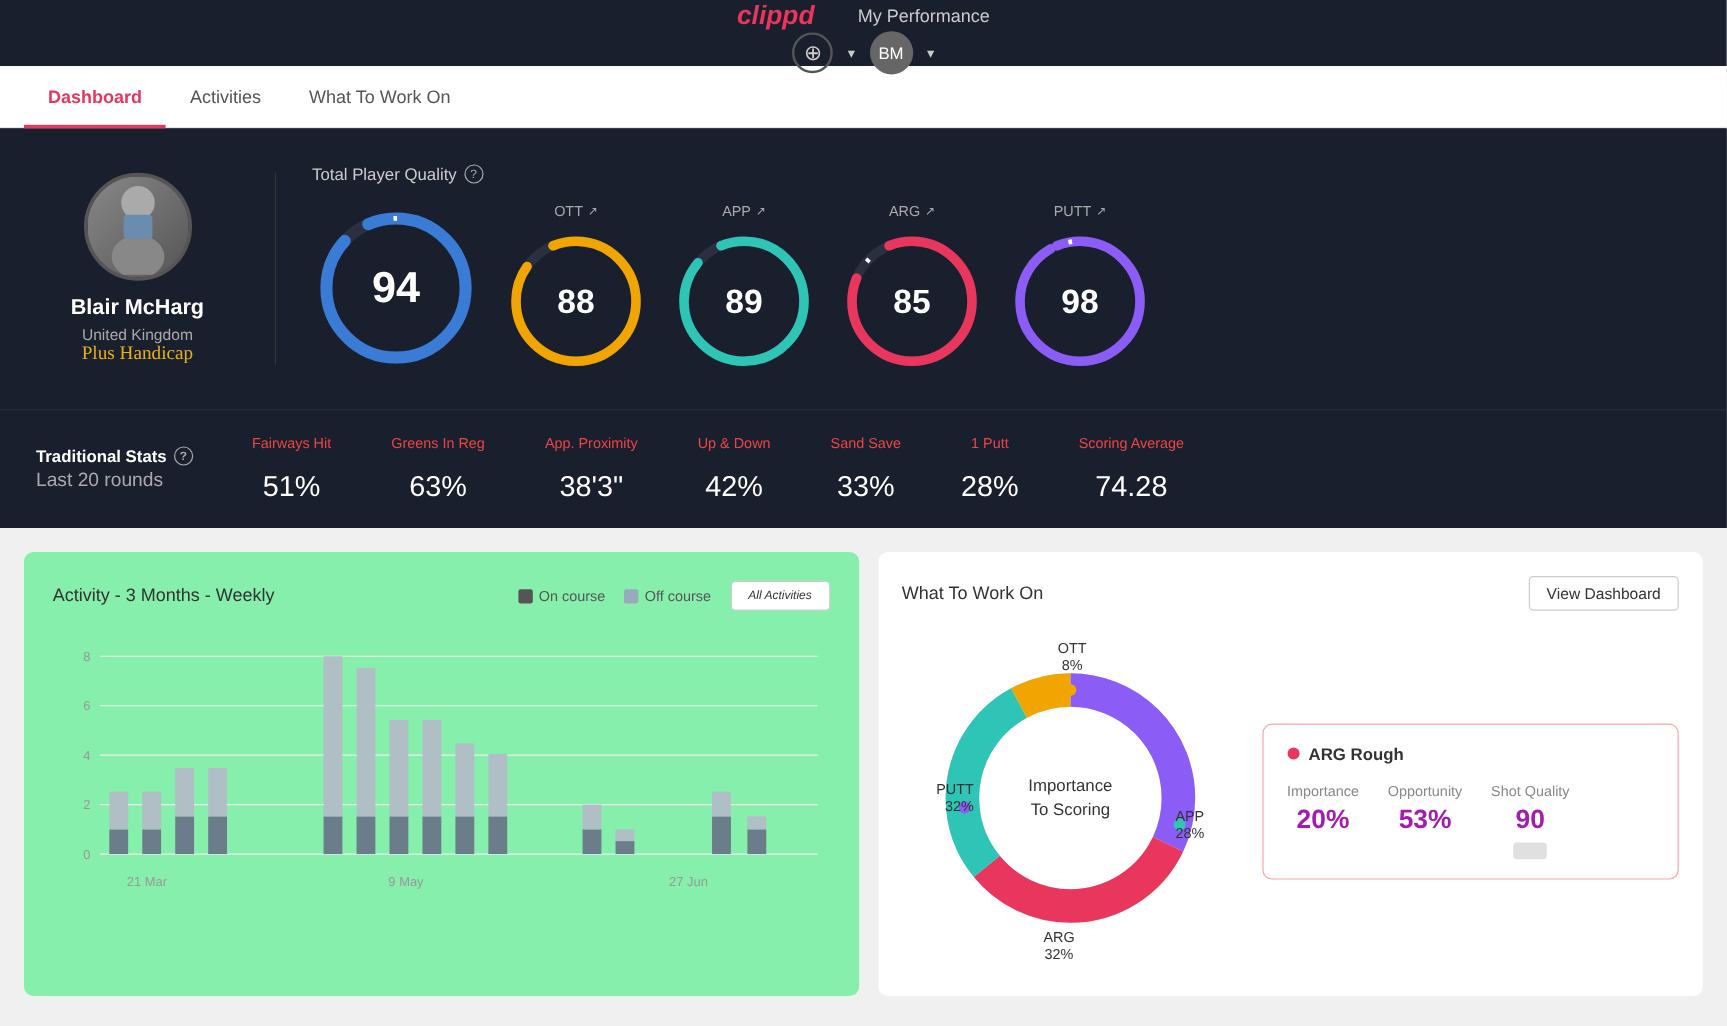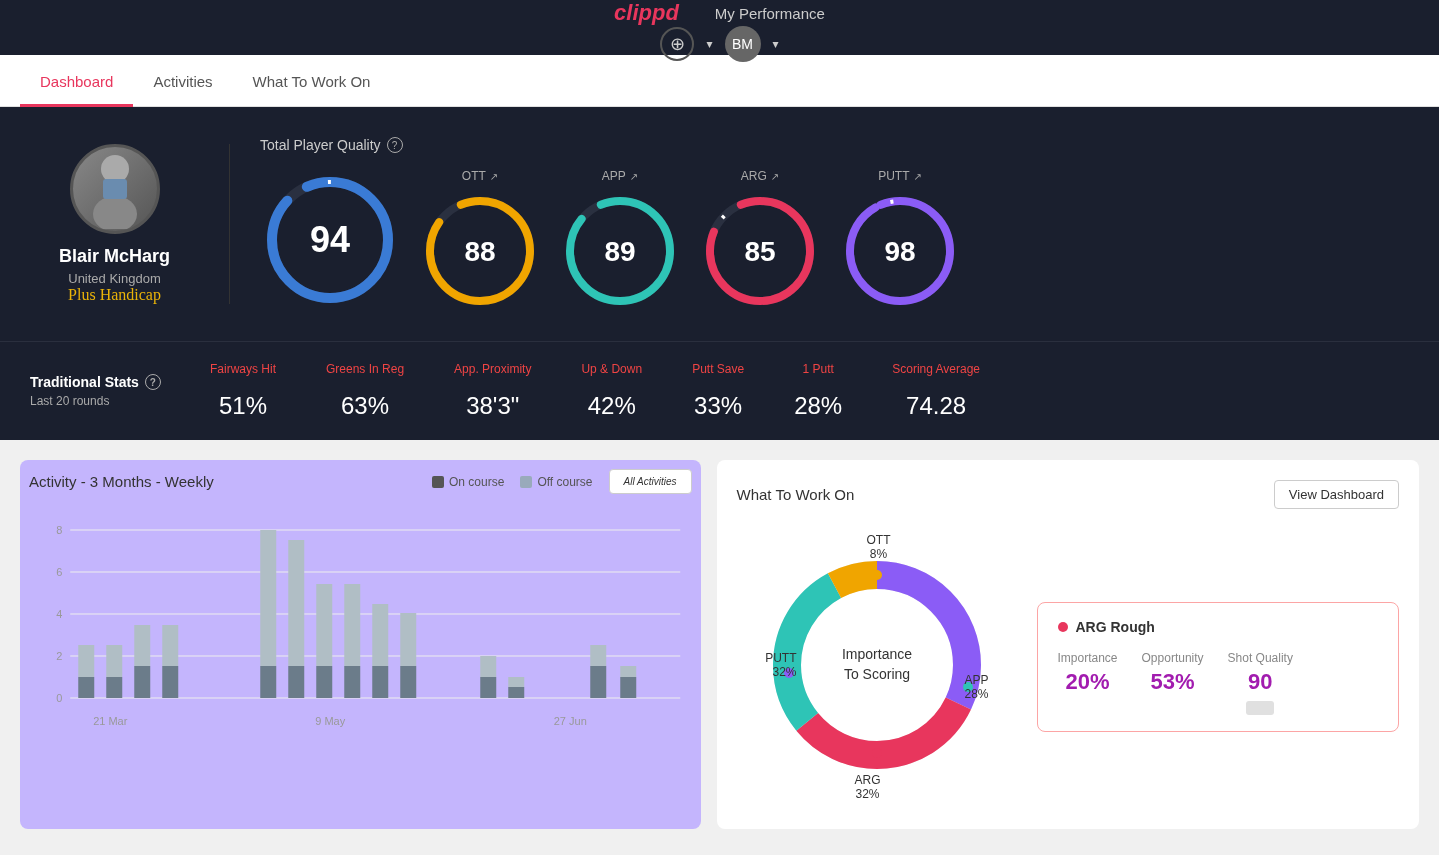--- a/index.html
+++ b/index.html
@@ -42,21 +42,21 @@
       padding: 18px 20px 14px;
       cursor: pointer;
       font-size: 15px;
       color: #555;
       border-bottom: 3px solid transparent;
       margin-bottom: -1px;
     }
     .nav-tab.active {
       color: #e8365d;
       border-bottom: 3px solid #e8365d;
-      font-weight: 400;
+      font-weight: 700;
     }
 
     
     .hero {
       background: #1a1f2e;
       padding: 30px 30px 30px 30px;
       display: flex;
       align-items: center;
       gap: 0;
     }
@@ -110,39 +110,39 @@
     .stats-bar {
       background: #1a1f2e;
       padding: 20px 30px;
       display: flex;
       align-items: center;
       gap: 40px;
       border-top: 1px solid #2a2f3e;
     }
     .stats-label-section { min-width: 140px; }
     .stats-title { color: #fff; font-size: 14px; font-weight: bold; display: flex; align-items: center; gap: 6px; }
-    .stats-subtitle { color: #aaa; font-size: 12px; margin-top: 4px; }
+    .stats-subtitle { color: #aaa; font-size: 16px; margin-top: 4px; }
     .stats-items { display: flex; gap: 50px; flex: 1; }
     .stat-item { text-align: center; }
     .stat-name { color: #ef4444; font-size: 12px; margin-bottom: 16px; }
     .stat-value { color: #fff; font-size: 24px; font-weight: 500; }
 
     
     .bottom-section {
       display: flex;
       gap: 16px;
       padding: 20px;
       background: #f0f0f0;
     }
 
     
     .chart-card {
-      background: #c4b5fd;
+      background: #86efac;
       border-radius: 8px;
-      padding: 9px;
+      padding: 24px;
       flex: 1;
       min-height: 320px;
     }
     .card-header { display: flex; justify-content: space-between; align-items: center; margin-bottom: 16px; }
     .card-title { font-size: 15px; color: #333; font-weight: 500; }
     .legend { display: flex; align-items: center; gap: 16px; }
     .legend-item { display: flex; align-items: center; gap: 5px; font-size: 12px; color: #555; }
     .legend-dot { width: 12px; height: 12px; border-radius: 2px; }
     .all-activities-btn {
       border: 1px solid #ccc; border-radius: 4px; padding: 6px 14px;
@@ -308,21 +308,21 @@
       </div>
       <div class="stat-item">
         <div class="stat-name">App. Proximity</div>
         <div class="stat-value">38'3"</div>
       </div>
       <div class="stat-item">
         <div class="stat-name">Up &amp; Down</div>
         <div class="stat-value">42%</div>
       </div>
       <div class="stat-item">
-        <div class="stat-name">Putt Save</div>
+        <div class="stat-name">Sand Save</div>
         <div class="stat-value">33%</div>
       </div>
       <div class="stat-item">
         <div class="stat-name">1 Putt</div>
         <div class="stat-value">28%</div>
       </div>
       <div class="stat-item">
         <div class="stat-name">Scoring Average</div>
         <div class="stat-value">74.28</div>
       </div>

